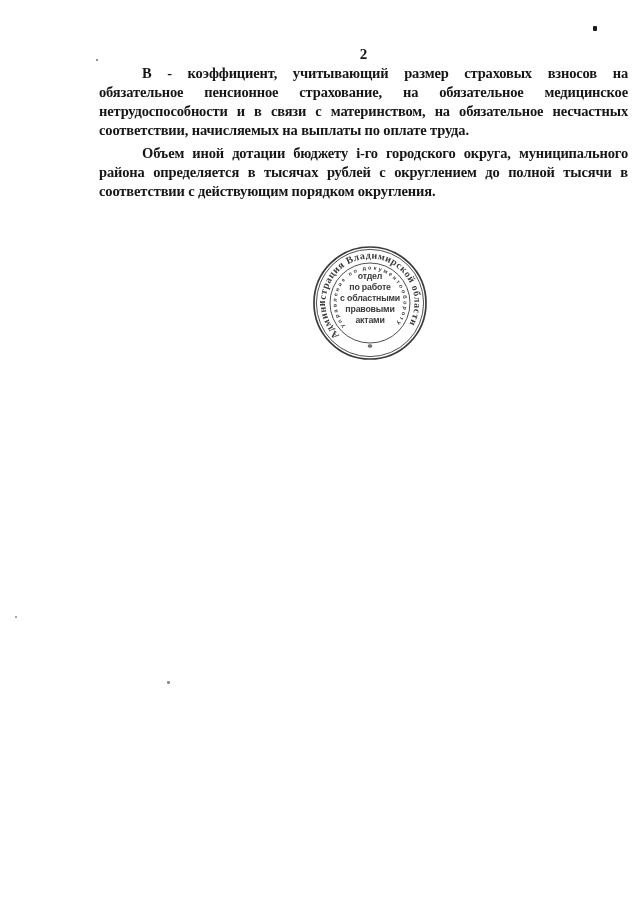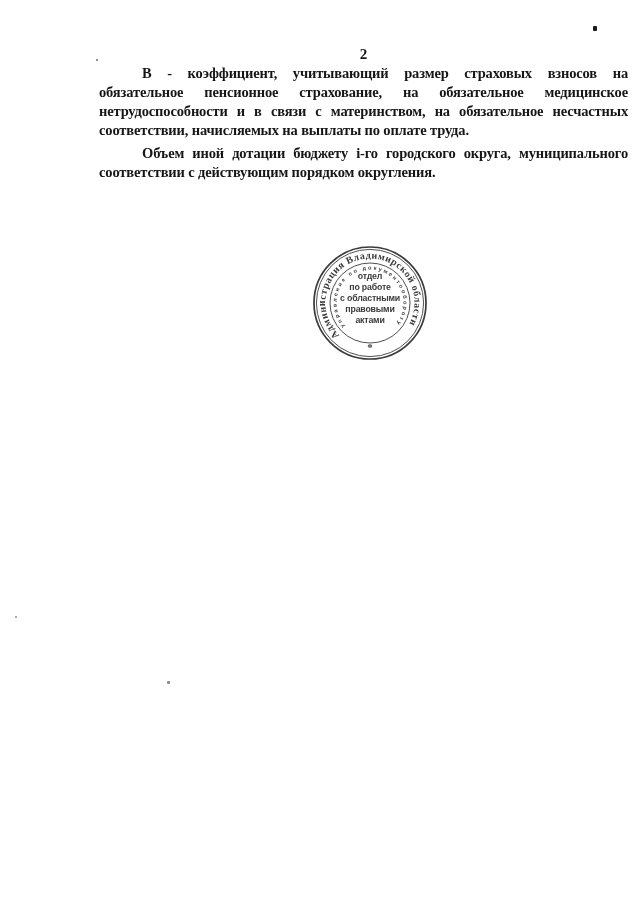--- a/index.html
+++ b/index.html
@@ -79,20 +79,21 @@
 
     <div class="paragraph">
       <div class="line first">В - коэффициент, учитывающий размер страховых взносов на</div>
       <div class="line">обязательное пенсионное страхование, на обязательное медицинское</div>
       <div class="line">нетрудоспособности и в связи с материнством, на обязательное несчастных</div>
       <div class="line last">соответствии, начисляемых на выплаты по оплате труда.</div>
     </div>
 
     <div class="paragraph second">
       <div class="line first">Объем иной дотации бюджету i-го городского округа, муниципального</div>
+      <div class="line">района определяется в тысячах рублей с округлением до полной тысячи в</div>
       <div class="line last">соответствии с действующим порядком округления.</div>
     </div>
 
   </div>
 
   <svg class="stamp" viewBox="0 0 138 138" xmlns="http://www.w3.org/2000/svg">
     <defs>
       <path id="outerRingPath" d="M 69 113.5 A 44.5 44.5 0 1 1 69 24.5 A 44.5 44.5 0 1 1 69 113.5"></path>
       <path id="innerRingPath" d="M 69 102.5 A 33.5 33.5 0 1 1 69 35.5 A 33.5 33.5 0 1 1 69 102.5"></path>
     </defs>

